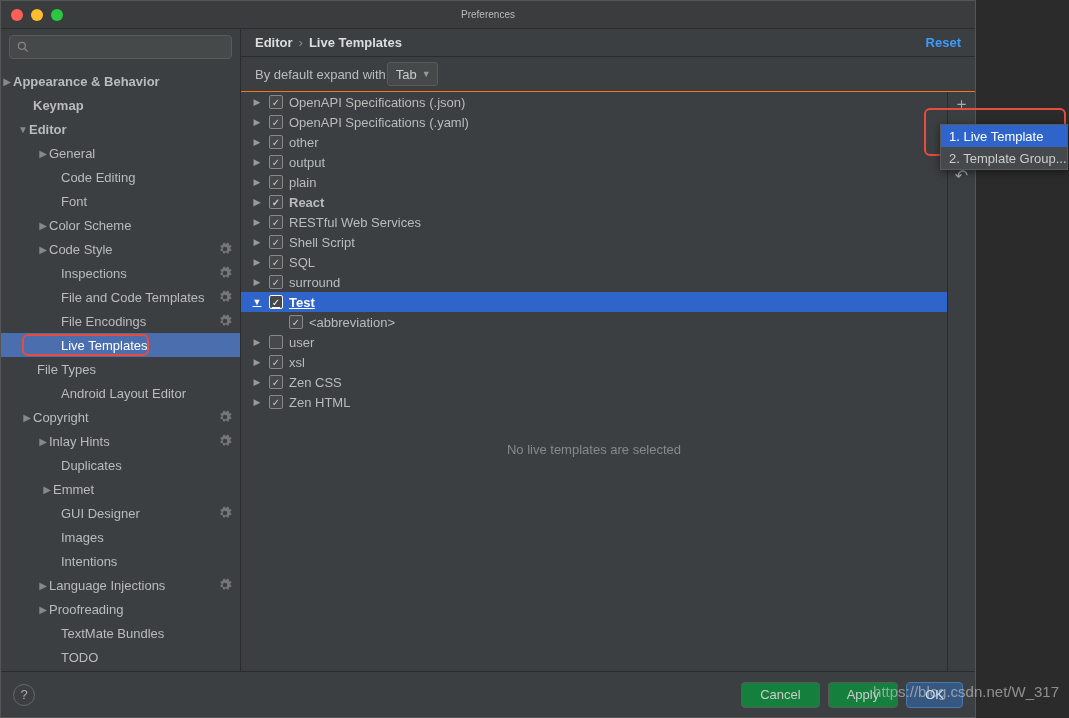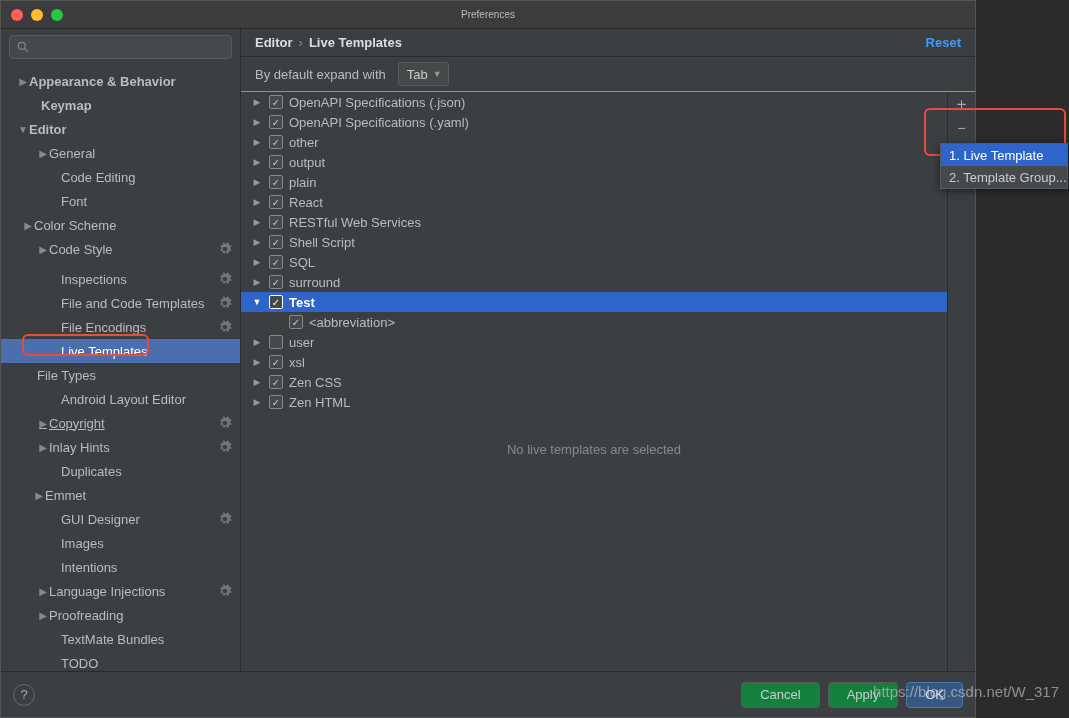--- a/index.html
+++ b/index.html
@@ -19,41 +19,41 @@
 .arrow { width:12px; display:inline-flex; justify-content:center; color:#888; font-size:10px; }
 .arrow.down::before{content:"▼";} .arrow.right::before{content:"▶";}
 .node .lbl { flex:1; }
 .gear { color:#777; margin-right:8px; display:flex; }
 .red-box { border:2.5px solid #e74c3c; border-radius:6px; position:absolute; pointer-events:none; }
 .main { flex:1; display:flex; flex-direction:column; min-width:0; }
 .crumb { height:28px; display:flex; align-items:center; padding:0 14px; border-bottom:1px solid #2b2b2b; color:#bbb; }
 .crumb b{font-weight:bold;color:#ddd;}
 .crumb .sep{margin:0 6px;color:#888;}
 .reset { margin-left:auto; color:#3b9cff; font-weight:bold; cursor:pointer;text-align:right; }
-.toolbar { height:34px; display:flex; align-items:center; padding:0 14px; color:#bbb; gap:12px; }
+.toolbar { height:34px; display:flex; align-items:center; padding:0 14px; color:#bbb; gap:1px; }
 .combo { display:inline-flex; align-items:center; border:1px solid #5a5a5a; border-radius:3px; height:24px; padding:0 20px 0 8px; background:#45494a; position:relative; color:#ccc; }
 .combo::after{content:"▼"; position:absolute; right:6px; font-size:9px; color:#999;}
 .content-row { flex:1; display:flex; min-height:0; border-top:1px solid #f97316; }
 .list-wrap { flex:1; overflow:auto; background:#3c3f41; }
 .item { display:flex; align-items:center; height:20px; color:#bbb; }
 .item .ar { width:12px; font-size:9px; color:#999; text-align:center; }
 .item .ar.d::before{content:"▼";} .item .ar.r::before{content:"▶";}
 .cb { width:14px; height:14px; border:1px solid #888; border-radius:2px; margin:0 6px; display:inline-flex; align-items:center; justify-content:center; font-size:10px; color:#ccc; background:#45494a; }
 .cb.ck::before{content:"✓";}
-.item.sel { background:#2f65ca; color:#fff; }
+.item.sel { background:#2f65ca; color:#fff;text-decoration:underline; }
 .item.sel .ar{color:#fff;} .item.sel .cb{border-color:#fff;color:#fff;}
 .sidebtns { width:28px; background:#3c3f41; border-left:1px solid #2b2b2b; display:flex; flex-direction:column; align-items:center; padding-top:4px; gap:8px; color:#aaa; }
 .sidebtns span{cursor:pointer; font-size:16px; line-height:1;}
 .msg { text-align:center; color:#888; padding:30px 0; }
 .footer { height:46px; border-top:1px solid #2b2b2b; display:flex; align-items:center; padding:0 12px; gap:8px; }
 .help { width:22px; height:22px; border:1px solid #666; border-radius:50%; display:flex; align-items:center; justify-content:center; color:#aaa; cursor:pointer; }
 .btn { height:26px; padding:0 18px; border-radius:4px; border:1px solid #5a5a5a; background:#15803d; color:#ccc; cursor:pointer; display:flex; align-items:center; }
 .btn.primary { background:#365880; border-color:#4a78a8; color:#cde3f8; }
 .spacer{flex:1;}
-.popup { position:absolute; left:940px; top:143px; background:#46494b; border:1px solid #5a5a5a; box-shadow:0 2px 8px rgba(0,0,0,.5); width:128px; }
+.popup { position:absolute; left:940px; top:124px; background:#46494b; border:1px solid #5a5a5a; box-shadow:0 2px 8px rgba(0,0,0,.5); width:128px; }
 .popup .row { height:22px; display:flex; align-items:center; padding:0 8px; color:#ccc; cursor:pointer; white-space:nowrap; }
 .popup .row.sel { background:#2f65ca; color:#fff; }
 .watermark { position:absolute; right:10px; bottom:18px; color:#d0d0d0; opacity:.6; font-size:15px; pointer-events:none; }
 svg.gear-svg{width:14px;height:14px;}
 </style>
 </head>
 <body>
 
 <div class="window">
   <div class="titlebar">
@@ -67,58 +67,58 @@
 
   <div class="body">
     <div class="sidebar">
       <div class="search">
         <svg width="14" height="14" viewBox="0 0 24 24" fill="none" stroke="#888" stroke-width="2">
             <circle cx="10" cy="10" r="6"></circle>
             <line x1="20" y1="20" x2="15" y2="15"></line>
           </svg>
       </div>
       <div class="tree" id="tree">
-          <div class="node" style="padding-left: 16px;">
+          <div class="node" style="">
             <span class="arrow right"></span>
             <span class="lbl" style="font-weight: bold;">Appearance &amp; Behavior</span>
           </div>
-          <div class="node" style="padding-left: 28px;">
+          <div class="node" style="padding-left: 20px;">
             <span class="arrow "></span>
             <span class="lbl" style="font-weight: bold;">Keymap</span>
           </div>
           <div class="node" style="padding-left: 16px;">
             <span class="arrow down"></span>
             <span class="lbl" style="font-weight: bold;">Editor</span>
           </div>
           <div class="node" style="padding-left: 36px;">
             <span class="arrow right"></span>
             <span class="lbl">General</span>
           </div>
           <div class="node" style="padding-left: 48px;">
             <span class="arrow "></span>
             <span class="lbl">Code Editing</span>
           </div>
           <div class="node" style="padding-left: 48px;">
             <span class="arrow "></span>
             <span class="lbl">Font</span>
           </div>
-          <div class="node" style="padding-left: 21px;">
+          <div class="node" style="padding-left: 36px;">
             <span class="arrow right"></span>
             <span class="lbl">Color Scheme</span>
           </div>
           <div class="node" style="padding-left: 36px;">
             <span class="arrow right"></span>
             <span class="lbl">Code Style</span>
             <span class="gear">
               <svg class="gear-svg" viewBox="0 0 24 24" fill="#777">
                 <path d="M12 8a4 4 0 100 8 4 4 0 000-8zm9 4l2 1-1 3-2-1a8 8 0 01-2 2l1 2-3 1-1-2a8 8 0 01-3 0l-1 2-3-1 1-2a8 8 0 01-2-2l-2 1-1-3 2-1a8 8 0 010-3l-2-1 1-3 2 1a8 8 0 012-2l-1-2 3-1 1 2a8 8 0 013 0l1-2 3 1-1 2a8 8 0 012 2l2-1 1 3-2 1a8 8 0 010 3z"></path>
               </svg>
             </span>
           </div>
-          <div class="node" style="padding-left: 48px; margin-top: 6px;">
+          <div class="node" style="padding-left: 48px;">
             <span class="arrow "></span>
             <span class="lbl">Inspections</span>
             <span class="gear">
               <svg class="gear-svg" viewBox="0 0 24 24" fill="#777">
                 <path d="M12 8a4 4 0 100 8 4 4 0 000-8zm9 4l2 1-1 3-2-1a8 8 0 01-2 2l1 2-3 1-1-2a8 8 0 01-3 0l-1 2-3-1 1-2a8 8 0 01-2-2l-2 1-1-3 2-1a8 8 0 010-3l-2-1 1-3 2 1a8 8 0 012-2l-1-2 3-1 1 2a8 8 0 013 0l1-2 3 1-1 2a8 8 0 012 2l2-1 1 3-2 1a8 8 0 010 3z"></path>
               </svg>
             </span>
           </div>
           <div class="node" style="padding-left: 48px;">
             <span class="arrow "></span>
@@ -143,21 +143,21 @@
             <span class="lbl">Live Templates</span>
           </div>
           <div class="node" style="padding-left: 24px;">
             <span class="arrow "></span>
             <span class="lbl">File Types</span>
           </div>
           <div class="node" style="padding-left: 48px;">
             <span class="arrow "></span>
             <span class="lbl">Android Layout Editor</span>
           </div>
-          <div class="node" style="padding-left: 36px; text-decoration: underline;">
+          <div class="node" style="padding-left: 20px;">
             <span class="arrow right"></span>
             <span class="lbl">Copyright</span>
             <span class="gear">
               <svg class="gear-svg" viewBox="0 0 24 24" fill="#777">
                 <path d="M12 8a4 4 0 100 8 4 4 0 000-8zm9 4l2 1-1 3-2-1a8 8 0 01-2 2l1 2-3 1-1-2a8 8 0 01-3 0l-1 2-3-1 1-2a8 8 0 01-2-2l-2 1-1-3 2-1a8 8 0 010-3l-2-1 1-3 2 1a8 8 0 012-2l-1-2 3-1 1 2a8 8 0 013 0l1-2 3 1-1 2a8 8 0 012 2l2-1 1 3-2 1a8 8 0 010 3z"></path>
               </svg>
             </span>
           </div>
           <div class="node" style="padding-left: 36px;">
             <span class="arrow right"></span>
@@ -165,21 +165,21 @@
             <span class="gear">
               <svg class="gear-svg" viewBox="0 0 24 24" fill="#777">
                 <path d="M12 8a4 4 0 100 8 4 4 0 000-8zm9 4l2 1-1 3-2-1a8 8 0 01-2 2l1 2-3 1-1-2a8 8 0 01-3 0l-1 2-3-1 1-2a8 8 0 01-2-2l-2 1-1-3 2-1a8 8 0 010-3l-2-1 1-3 2 1a8 8 0 012-2l-1-2 3-1 1 2a8 8 0 013 0l1-2 3 1-1 2a8 8 0 012 2l2-1 1 3-2 1a8 8 0 010 3z"></path>
               </svg>
             </span>
           </div>
           <div class="node" style="padding-left: 48px;">
             <span class="arrow "></span>
             <span class="lbl">Duplicates</span>
           </div>
-          <div class="node" style="padding-left: 32px; justify-content: space-between;">
+          <div class="node" style="padding-left: 40px; justify-content: space-between;">
             <span class="arrow right"></span>
             <span class="lbl">Emmet</span>
           </div>
           <div class="node" style="padding-left: 48px;">
             <span class="arrow "></span>
             <span class="lbl">GUI Designer</span>
             <span class="gear">
               <svg class="gear-svg" viewBox="0 0 24 24" fill="#777">
                 <path d="M12 8a4 4 0 100 8 4 4 0 000-8zm9 4l2 1-1 3-2-1a8 8 0 01-2 2l1 2-3 1-1-2a8 8 0 01-3 0l-1 2-3-1 1-2a8 8 0 01-2-2l-2 1-1-3 2-1a8 8 0 010-3l-2-1 1-3 2 1a8 8 0 012-2l-1-2 3-1 1 2a8 8 0 013 0l1-2 3 1-1 2a8 8 0 012 2l2-1 1 3-2 1a8 8 0 010 3z"></path>
               </svg>
@@ -249,21 +249,21 @@
               <div class="item" style="padding-left: 10px;">
                 <span class="ar r"></span>
                 <span class="cb ck"></span>
                 <span>output</span>
               </div>
               <div class="item" style="padding-left: 10px;">
                 <span class="ar r"></span>
                 <span class="cb ck"></span>
                 <span>plain</span>
               </div>
-              <div class="item" style="padding-left: 10px;">
+              <div class="item" style="padding-left: 10px; font-weight: bold;">
                 <span class="ar r"></span>
                 <span class="cb ck"></span>
                 <span>React</span>
               </div>
               <div class="item" style="padding-left: 10px;">
                 <span class="ar r"></span>
                 <span class="cb ck"></span>
                 <span>RESTful Web Services</span>
               </div>
               <div class="item" style="padding-left: 10px;">

